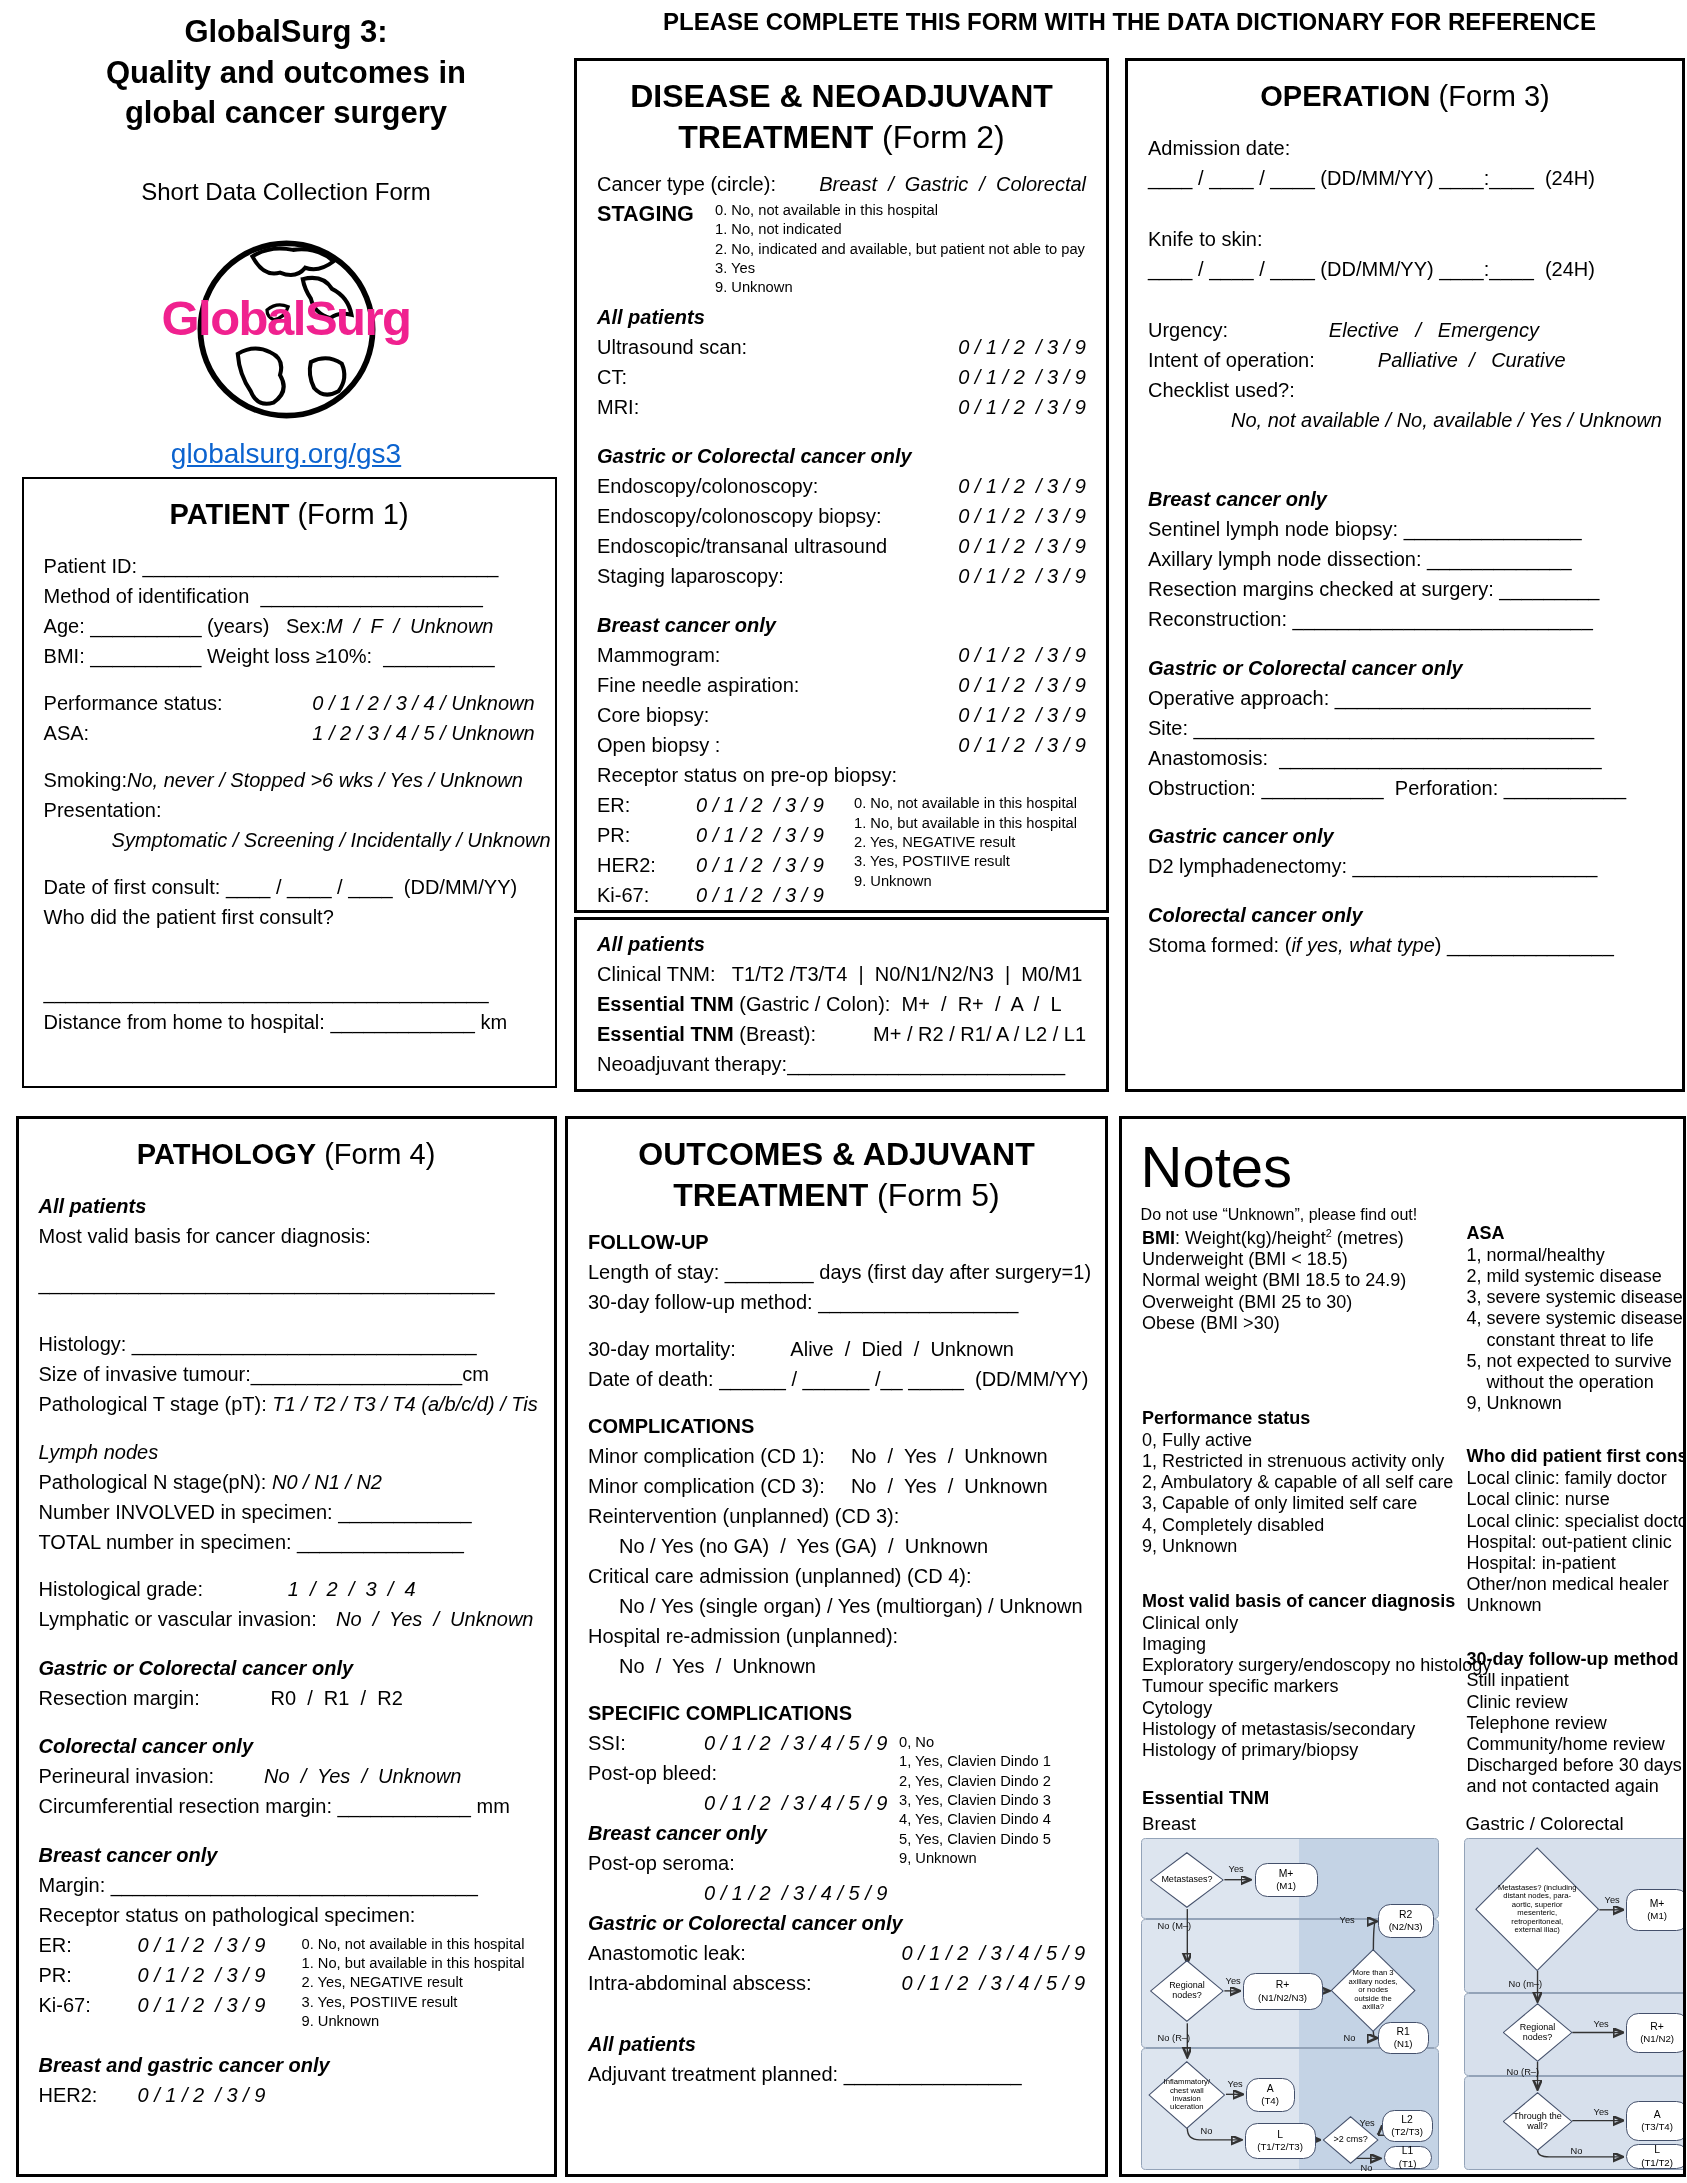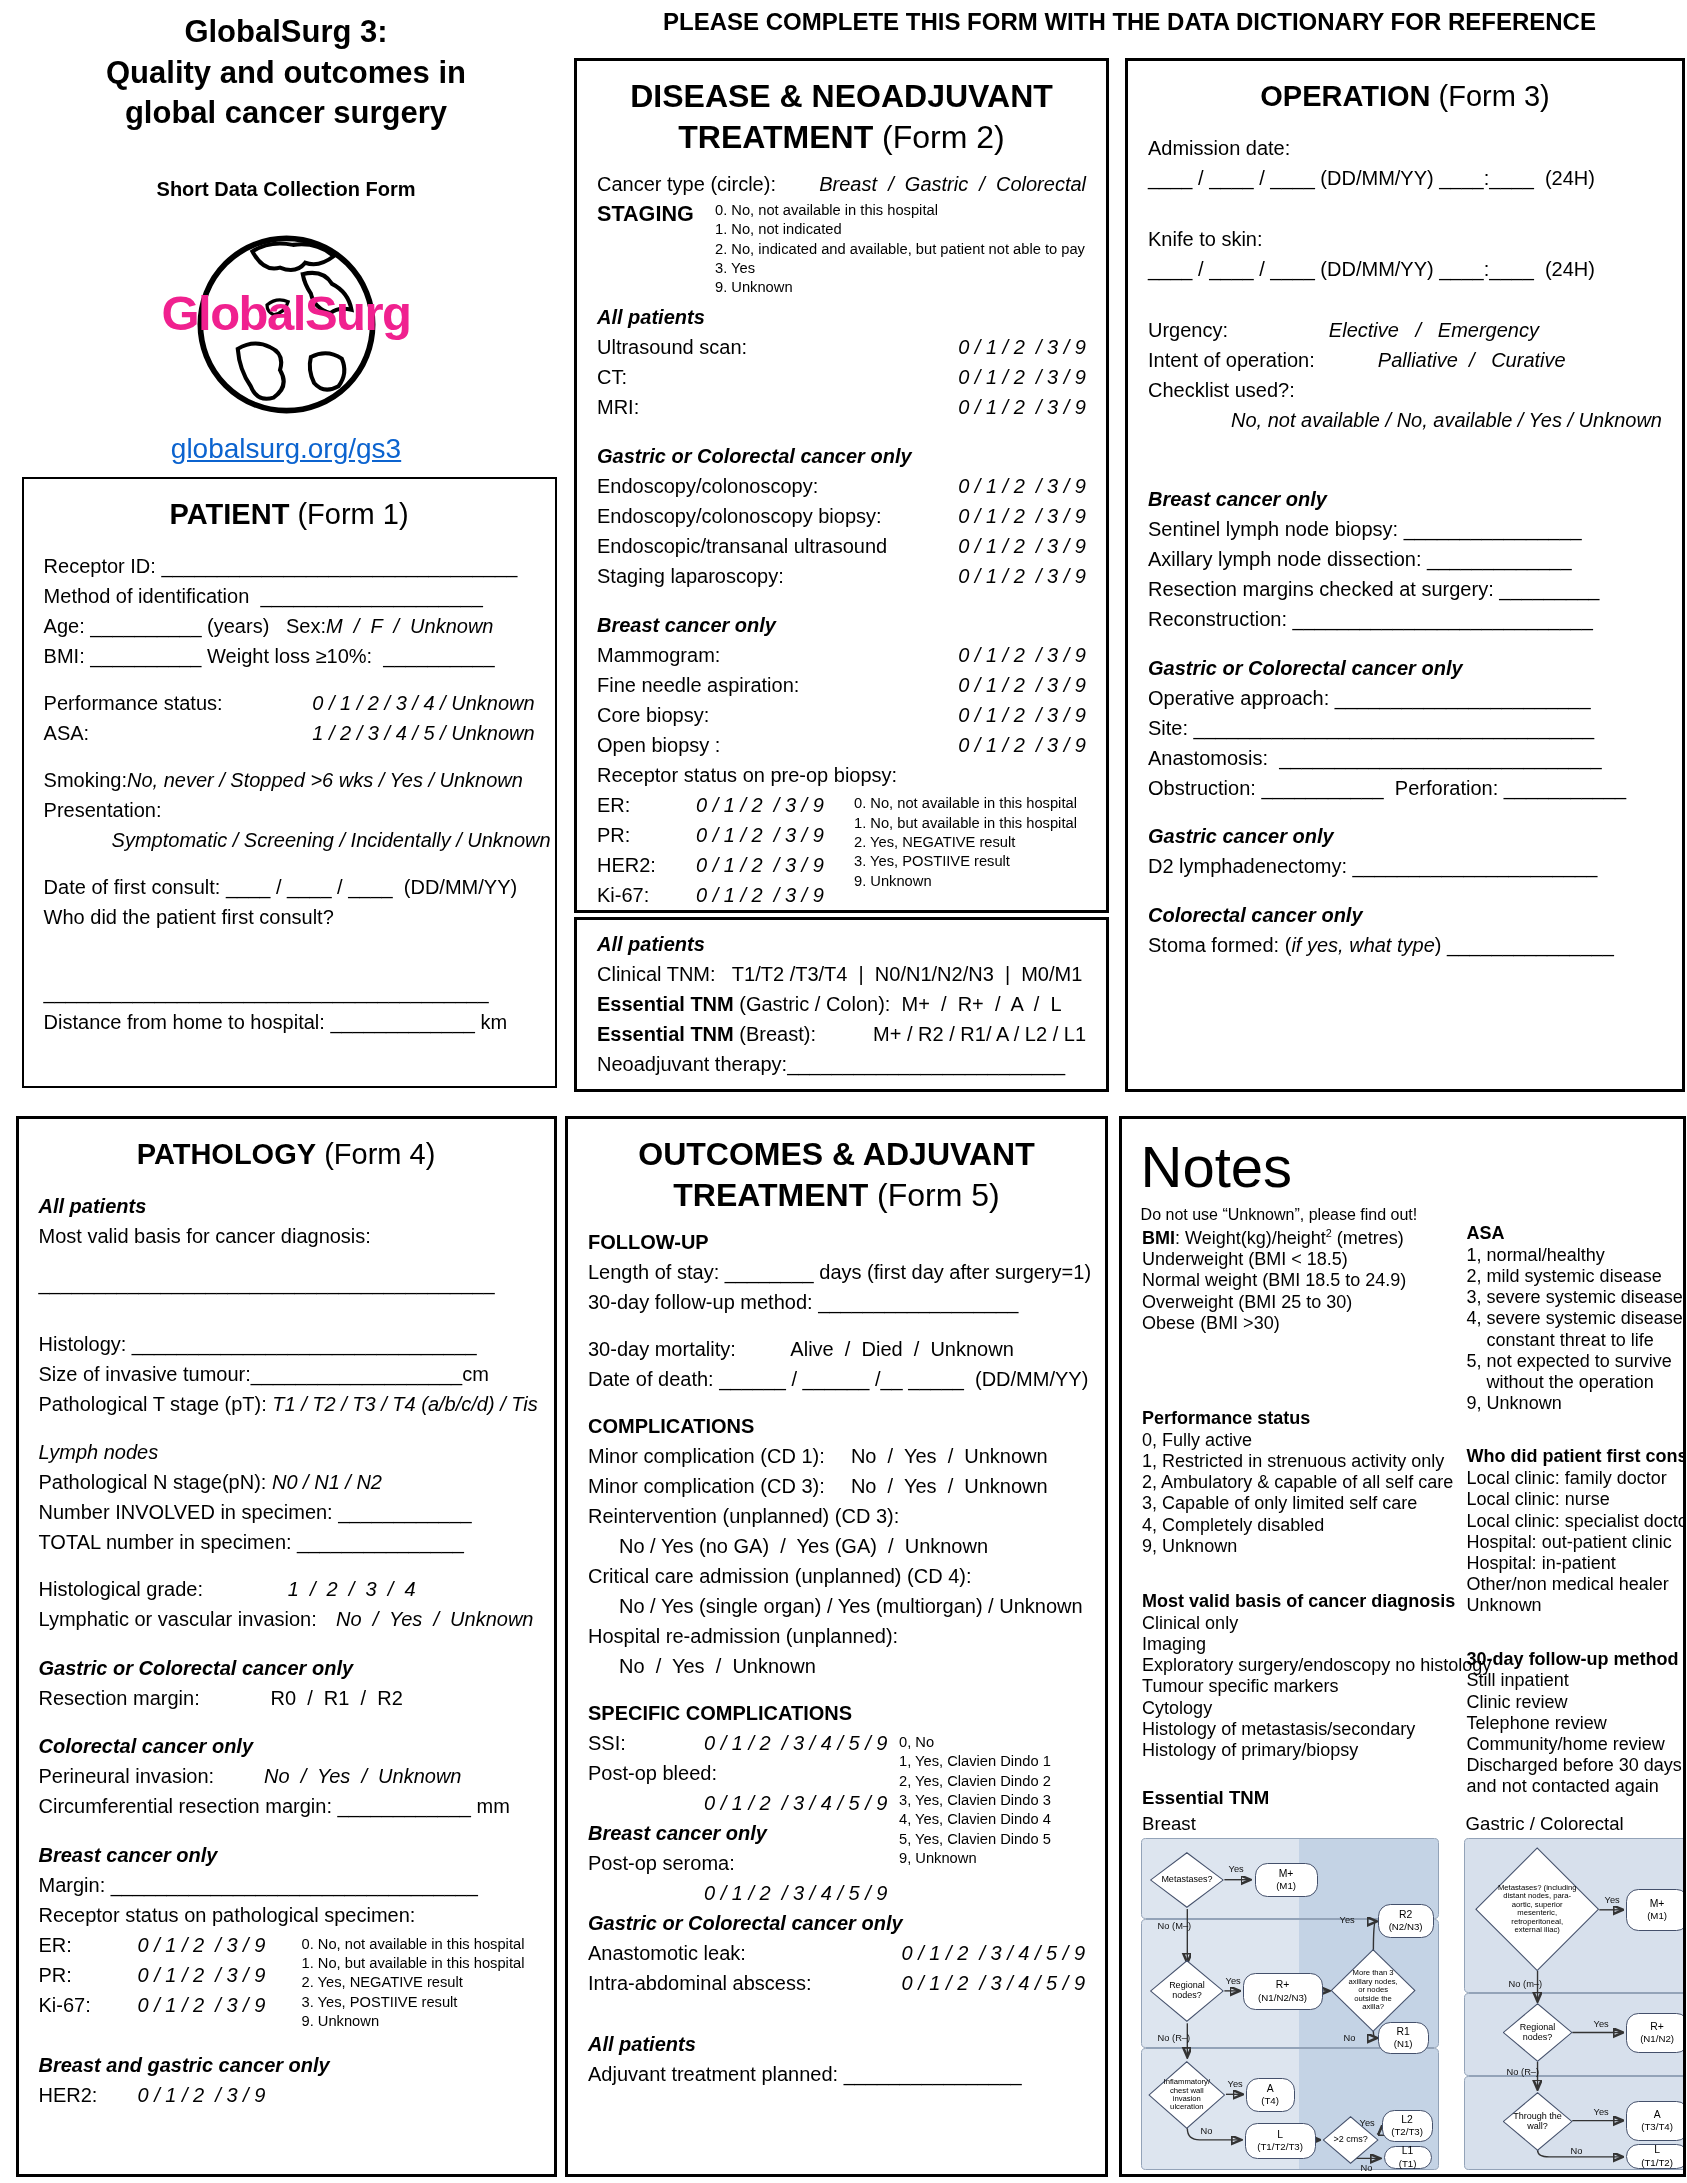--- a/index.html
+++ b/index.html
@@ -26,21 +26,21 @@
   .sl{flex:1}
   .sr{width:232px;flex:none;padding-top:4.6px}
   .lw{width:99px;flex:none}
   .lw2{width:116px;flex:none}
   .ind{padding-left:31px}
   .cent{padding-left:68px}
   .ralign{justify-content:flex-end}
   
   .mast{position:absolute;left:31px;top:12.4px;width:510px;text-align:center}
   .mt{font-size:31px;font-weight:700;line-height:1.3}
-  .msub{font-size:20px;font-weight:700;margin-top:45px}
+  .msub{font-size:24px;font-weight:400;margin-top:45px}
   .gwrap{position:relative;width:195px;height:195px;margin:26px auto 0}
   .globe{width:195px;height:195px}
   .glogo{position:absolute;left:50%;top:44%;transform:translate(-50%,-50%);font-size:49px;font-weight:700;letter-spacing:-1.5px;white-space:nowrap}
   .mlink{display:inline-block;margin-top:10.8px;font-size:28px;text-decoration:underline;cursor:pointer}
   .hdr{position:absolute;left:574px;top:7.7px;width:1111px;text-align:center;font-weight:700;font-size:24px}
   
   #nbox{padding:14px 18.6px 9.3px}
   .nb{position:relative;width:100%;height:100%}
   .ntitle{font-size:58px;font-weight:400}
   .ntag{font-size:16px;margin-top:6.2px}
@@ -96,21 +96,21 @@
         <path d="M150 160 Q170 150 188 162 Q196 180 184 196 Q166 206 154 192 Q146 176 150 160 Z" fill="#fff" stroke="#000" stroke-width="5"></path>
         <path d="M96 96 Q108 86 122 92 Q118 106 104 108 Q96 104 96 96 Z" fill="#fff" stroke="#000" stroke-width="4"></path>
       </svg>
       <div class="glogo" style="color:#f0218f">GlobalSurg</div>
     </div>
     <a class="mlink" style="color:#0b63cf">globalsurg.org/gs3</a>
   </div>
 
   <div class="box" id="f1box" style="left:21.6px;top:477px;width:535px;height:611px">
     <div class="bt"><b>PATIENT</b> <span class="sfx">(Form 1)</span></div>
-    <div class="r"><span>Receptor ID: ________________________________</span></div>
+    <div class="r"><span>Patient ID: ________________________________</span></div>
     <div class="r"><span>Method of identification  ____________________</span></div>
     <div class="r"><span>Age: __________ (years)   Sex:</span><span class="o">M  /  F  /  Unknown</span></div>
     <div class="r"><span>BMI: __________ Weight loss ≥10%:  __________</span></div>
     <div class="g"></div>
     <div class="r j"><span>Performance status:</span><span class="o">0 / 1 / 2 / 3 / 4 / Unknown</span></div>
     <div class="r j"><span>ASA:</span><span class="o">1 / 2 / 3 / 4 / 5 / Unknown</span></div>
     <div class="g"></div>
     <div class="r"><span>Smoking:</span><span class="o">No, never / Stopped &gt;6 wks / Yes / Unknown</span>&nbsp;</div>
     <div class="r"><span>Presentation:</span></div>
     <div class="r cent"><span class="o">Symptomatic / Screening / Incidentally / Unknown</span></div>

